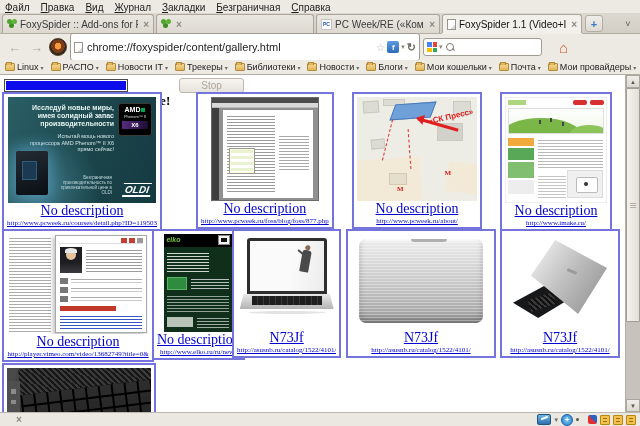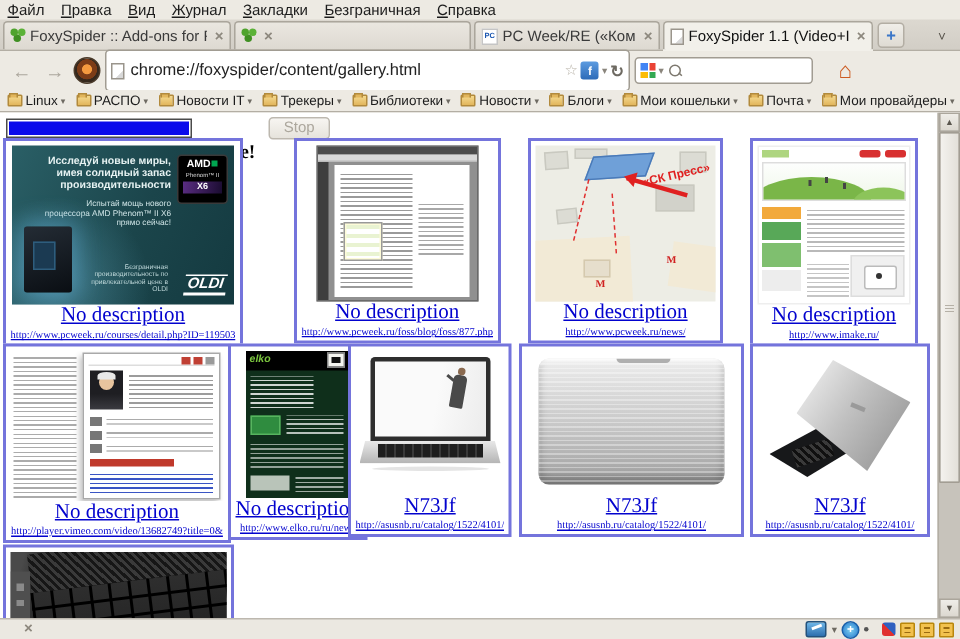--- a/index.html
+++ b/index.html
@@ -72,21 +72,21 @@
   .bm .chev{font-size:6px;color:#6e6a62;}
 
   
   .content{flex:1;position:relative;background:#fff;overflow:hidden;}
   .page{position:absolute;left:0;top:0;right:15px;bottom:0;}
   .progress-row{position:absolute;left:4px;top:2px;height:16px;display:flex;align-items:center;gap:9px;}
   .pbar{width:124px;height:13px;border:1px solid #4a4a4a;background:#fff;padding:1px;}
   .pfill{height:100%;width:100%;background:#0B0BEB;}
   .done{font:bold 13px "Liberation Serif",serif;color:#000;margin-top:32px;}
   .stop-btn{font:10px "Liberation Sans",sans-serif;color:#ACA79D;background:linear-gradient(#F7F5F1,#E6E3DC);
-    border:1px solid #BDB8AF;border-radius:3px;padding:1px 9px;}
+    border:1px solid #BDB8AF;border-radius:3px;padding:1px 21px;}
 
   .g-row{position:absolute;left:0;right:0;}
   .cell{position:absolute;top:0;border:2px solid #7474DC;background:#fff;padding:3px 3px 2px;
     display:flex;flex-direction:column;align-items:center;gap:1px;}
   .caption{font:14px "Liberation Serif",serif;color:#0202CE;text-decoration:underline;line-height:14px;white-space:nowrap;}
   .src-url{font:7px "Liberation Serif",serif;color:#0202CE;text-decoration:underline;line-height:8px;
     white-space:nowrap;max-width:100%;overflow:hidden;}
   .art{position:relative;overflow:hidden;flex:0 0 auto;}
 
   
@@ -438,21 +438,21 @@
               <div class="map-b b6"></div>
       <div class="map-blue"></div>
       <div class="map-d1"></div>
               <div class="map-d2"></div>
       <div class="map-arrow"></div>
       <div class="map-label">«СК Пресс»</div>
       <div class="map-m m1">М</div>
       <div class="map-m m2">М</div>
             </div>
             <a class="caption">No description</a>
-            <a class="src-url">http://www.pcweek.ru/news/</a>
+            <a class="src-url">http://www.pcweek.ru/about/</a>
           </div>
           <div class="cell" style="left: 500px;">
             <div class="art webpage-shot">
       <div class="wp-logo"></div>
       <div class="wp-btn x1"></div>
               <div class="wp-btn x2"></div>
       <div class="wp-banner">
                 <div class="wp-hill"></div>
       <div class="wp-hill2"></div>
       <div class="wp-f f1"></div>

